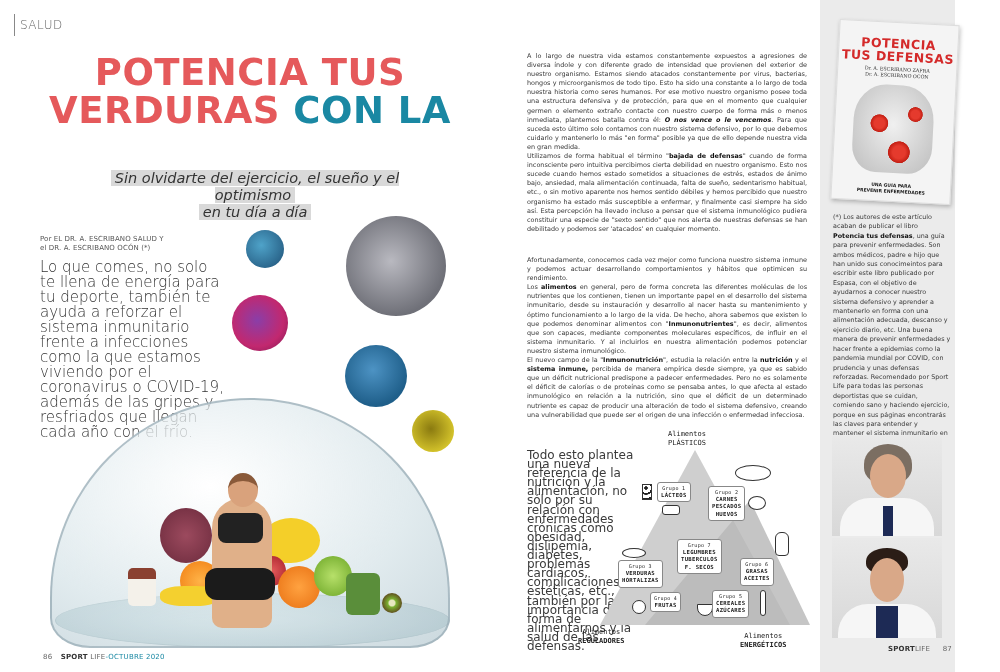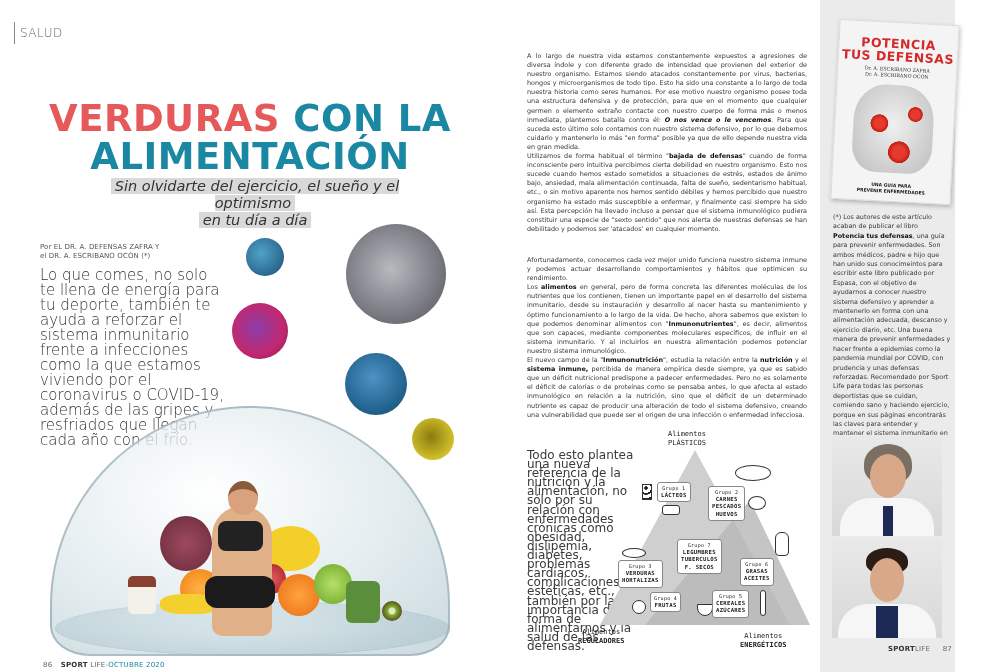--- a/index.html
+++ b/index.html
@@ -1,19 +1,19 @@
 <!DOCTYPE html>
 <html><head>
 <meta charset="utf-8">
 <style>
   * { box-sizing: border-box; margin: 0; padding: 0; }
   html, body { width: 1000px; height: 672px; overflow: hidden; background: #fff; }
   body { position: relative; font-family: "DejaVu Sans", sans-serif; color: #2a2a2a; }
 
-  .page-left { position: absolute; left: 0; top: 16px; width: 500px; height: 498px; background: #fff; }
+  .page-left { position: absolute; left: 0; top: 8px; width: 500px; height: 498px; background: #fff; }
   .page-right { position: absolute; left: 500px; top: 0; width: 500px; height: 672px; background: #fff; }
 
   .section-tag { position: absolute; left: 14px; top: 6px; height: 22px; border-left: 1px solid #888; padding-left: 5px;
     font-family: "DejaVu Sans", sans-serif; font-size: 12px; color: #666; letter-spacing: 0.5px; line-height: 22px; font-weight: 300; }
 
   .headline { position: absolute; left: 40px; top: 46px; width: 420px; text-align: center;
     font-family: "DejaVu Sans", sans-serif; font-weight: 700; font-size: 37px; line-height: 38px; letter-spacing: 0.5px; }
   .headline .red { color: #e5595b; }
   .headline .teal { color: #1a88a3; }
 
@@ -81,33 +81,32 @@
   .folio-right { position: absolute; left: 888px; top: 645px; font-size: 7px; color: #666; letter-spacing: 0.2px; }
   .folio-right b { color: #333; }
 </style>
 </head>
 <body>
 
 <div class="page-left">
   <div class="section-tag">SALUD</div>
 
   <h1 class="headline">
-    <br>
+    <span class="red">POTENCIA TUS</span><br>
     <span class="red">VERDURAS</span>
     <span class="teal">CON LA</span><br>
-    <span class="teal">ALIMENTACIÓN</span>
   </h1>
 
   <div class="subtitle">
     <span>Sin olvidarte del ejercicio, el sueño y el optimismo</span><br>
     <span>en tu día a día</span>
   </div>
 
   <div class="byline">
-    <div>Por EL DR. A. DEFENSAS ZAFRA Y</div>
+    <div>Por EL DR. A. ESCRIBANO SALUD Y</div>
     <div>el DR. A. ESCRIBANO OCÓN (*)</div>
   </div>
 
   <p class="lede">Lo que comes, no solo te llena de energía para tu deporte, también te ayuda a reforzar el sistema inmunitario frente a infecciones como la que estamos viviendo por el coronavirus o COVID-19, además de las gripes y resfriados que llegan cada año con el frío.</p>
 
   <div class="virus" style="left:246px;top:222px;width:38px;height:38px;color:#2a6f97;background:radial-gradient(circle at 40% 40%,#4fa3c9,#1d4f75);"></div>
   <div class="virus" style="left:232px;top:287px;width:56px;height:56px;color:#b5246e;background:radial-gradient(circle at 45% 45%,#8a3ea8,#c2286f 60%,#7a1750);"></div>
   <div class="virus" style="left:346px;top:208px;width:100px;height:100px;color:#d0251f;background:radial-gradient(circle at 45% 45%,#b9b9c0,#6f7078 70%);"></div>
   <div class="virus" style="left:345px;top:337px;width:62px;height:62px;color:#2a6f9e;background:radial-gradient(circle at 45% 40%,#4d93c4,#1f5f8a 70%);"></div>
   <div class="virus" style="left:412px;top:402px;width:42px;height:42px;color:#b39b10;background:radial-gradient(circle at 45% 45%,#8a7a10,#d2c12a 70%);"></div>
@@ -137,21 +136,21 @@
 </div>
 
 <div class="page-right"></div>
 
 <div class="main-col">
   <p class="body-text"><span>A lo largo de nuestra vida estamos constantemente expuestos a agresiones de diversa índole y con diferente grado de intensidad que provienen del exterior de nuestro organismo. Estamos siendo atacados constantemente por virus, bacterias, hongos y microorganismos de todo tipo. Esto ha sido una constante a lo largo de toda nuestra historia como seres humanos. Por ese motivo nuestro organismo posee toda una estructura defensiva y de protección, para que en el momento que cualquier germen o elemento extraño contacte con nuestro cuerpo de forma más o menos inmediata, plantemos batalla contra él: </span><b><i>O nos vence o le vencemos</i></b><span>. Para que suceda esto último solo contamos con nuestro sistema defensivo, por lo que debemos cuidarlo y mantenerlo lo más "en forma" posible ya que de ello depende nuestra vida en gran medida.</span></p>
   <p class="body-text"><span>Utilizamos de forma habitual el término "</span><b>bajada de defensas</b><span>" cuando de forma inconsciente pero intuitiva percibimos cierta debilidad en nuestro organismo. Esto nos sucede cuando hemos estado sometidos a situaciones de estrés, estados de ánimo bajo, ansiedad, mala alimentación continuada, falta de sueño, sedentarismo habitual, etc., o sin motivo aparente nos hemos sentido débiles y hemos percibido que nuestro organismo ha estado más susceptible a enfermar, y finalmente casi siempre ha sido así. Esta percepción ha llevado incluso a pensar que el sistema inmunológico pudiera constituir una especie de "sexto sentido" que nos alerta de nuestras defensas se han debilitado y podemos ser 'atacados' en cualquier momento.</span></p>
 </div>
 
 <div class="sec2">
-  <p class="body-text">Afortunadamente, conocemos cada vez mejor unido funciona nuestro sistema inmune y podemos actuar desarrollando comportamientos y hábitos que optimicen su rendimiento.</p>
+  <p class="body-text">Afortunadamente, conocemos cada vez mejor como funciona nuestro sistema inmune y podemos actuar desarrollando comportamientos y hábitos que optimicen su rendimiento.</p>
   <p class="body-text"><span>Los </span><b>alimentos</b><span> en general, pero de forma concreta las diferentes moléculas de los nutrientes que los contienen, tienen un importante papel en el desarrollo del sistema inmunitario, desde su instauración y desarrollo al nacer hasta su mantenimiento y óptimo funcionamiento a lo largo de la vida. De hecho, ahora sabemos que existen lo que podemos denominar alimentos con "</span><b>Inmunonutrientes</b><span>", es decir, alimentos que son capaces, mediante componentes moleculares específicos, de influir en el sistema inmunitario. Y al incluirlos en nuestra alimentación podemos potenciar nuestro sistema inmunológico.</span></p>
   <p class="body-text"><span>El nuevo campo de la "</span><b>Inmunonutrición</b><span>", estudia la relación entre la </span><b>nutrición</b><span> y el </span><b>sistema inmune,</b><span> percibida de manera empírica desde siempre, ya que es sabido que un déficit nutricional predispone a padecer enfermedades. Pero no es solamente el déficit de calorías o de proteínas como se pensaba antes, lo que afecta al estado inmunológico en relación a la nutrición, sino que el déficit de un determinado nutriente es capaz de producir una alteración de todo el sistema defensivo, creando una vulnerabilidad que puede ser el origen de una infección o enfermedad infecciosa.</span></p>
 </div>
 
 <p class="narrow">Todo esto plantea una nueva referencia de la nutrición y la alimentación, no sólo por su relación con enfermedades crónicas como obesidad, dislipemia, diabetes, problemas cardiacos, complicaciones estéticas, etc., también por la importancia de la forma de alimentarnos y la salud de las defensas.</p>
 
 <div class="pyramid">
   <div class="pyr-tri"></div>
   <div class="pyr-tri2"></div>
 

